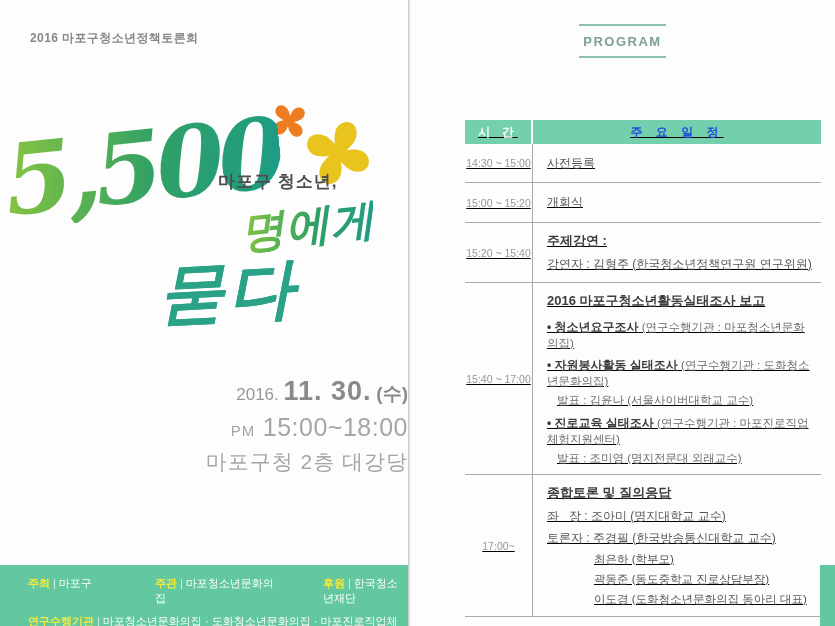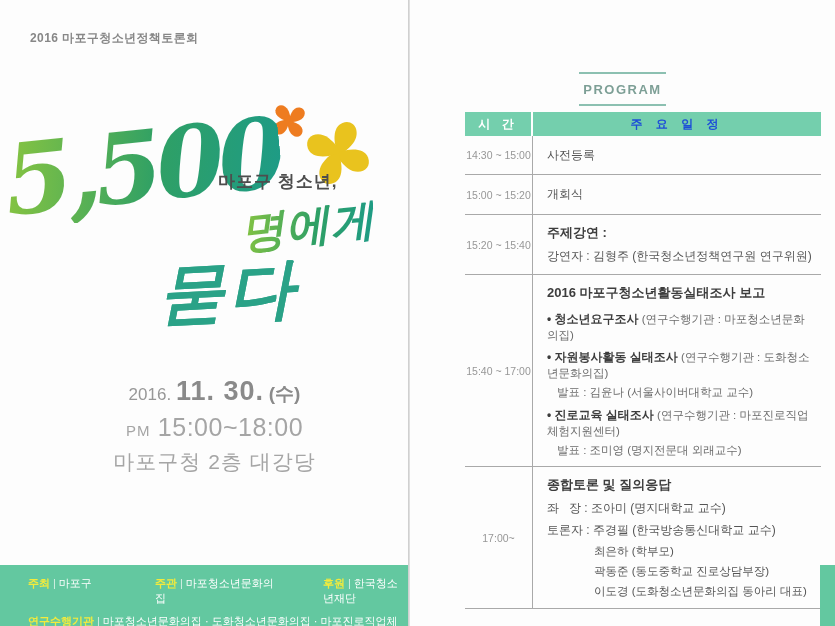--- a/index.html
+++ b/index.html
@@ -36,21 +36,21 @@
   .headline-number { position:absolute; left:4px; top:118px; font-size:98px; line-height:1;
                      letter-spacing:-6px; transform:rotate(-6deg); }
   .headline-suffix { position:absolute; left:240px; top:204px; font-size:44px; line-height:1;
                      transform:rotate(-6deg); letter-spacing:1px; }
   .headline-prefix { position:absolute; left:218px; top:170px; font-size:17px; font-weight:bold;
                      color:#4d4d4d; letter-spacing:1px; }
   .headline-verb { position:absolute; left:158px; top:258px; font-size:66px; line-height:1;
                    transform:rotate(-3deg); letter-spacing:4px;
                    font-family:"DejaVu Serif", serif; font-style:italic; font-weight:bold; color:#2aa287; }
 
-  .date-block { position:absolute; left:0; top:376px; width:408px; text-align:center; color:#979797;padding-left:21px; }
+  .date-block { position:absolute; left:0; top:376px; width:408px; text-align:right; color:#979797;padding-left:21px; }
   .date-line1 { font-size:17px; }
   .date-line1 .day { font-size:27px; font-weight:bold; color:#8a8a8a; letter-spacing:1px; }
   .date-line1 .weekday { font-size:19px; font-weight:bold; color:#8a8a8a; }
   .date-line2 { margin-top:6px; font-size:25px; color:#a5a5a5; letter-spacing:.5px; }
   .date-line2 .pm { font-size:15px; letter-spacing:1px; }
   .date-line3 { margin-top:6px; font-size:21px; color:#a5a5a5; letter-spacing:1px; }
 
   
   .footer { position:absolute; bottom:0; height:61px; background:#63c8a0; color:#ffffff; }
   .footer-left  { left:0; width:408px; font-size:11px; padding:11px 0 0 28px; }
@@ -60,23 +60,23 @@
   .credit-label { color:#f3eb3c; font-weight:bold; }
   .credit-sep { color:#d8f2e6; padding:0 3px; }
   .credit-row2 { margin-top:8px; }
   .contact-l1 { letter-spacing:-.2px; }
   .contact-l2 { margin-top:5px; }
 
   
   .program-header { position:absolute; left:0; top:24px; width:425px; text-align:center; }
   .program-header .inner { display:inline-block; border-top:2px solid #8cc0b1; border-bottom:2px solid #8cc0b1;
                            padding:8px 4px 7px; min-width:78px; color:#7d9f96; font-size:13px;
-                           font-weight:bold; letter-spacing:1.5px;margin-top:48px; }
-
-  .schedule-table { position:absolute; left:55px; top:112px; width:356px; }
+                           font-weight:bold; letter-spacing:1.5px; }
+
+  .schedule-table { position:absolute; left:55px; top:120px; width:356px;text-decoration:underline; }
   .t-head { display:flex; height:24px; }
   .t-head .h-time  { flex:0 0 68px; background:#74cfad; border-right:2px solid #ffffff;
                      color:#ffffff; font-size:12px; font-weight:bold; letter-spacing:4px;
                      display:flex; align-items:center; justify-content:center; }
   .t-head .h-agenda{ flex:1; background:#74cfad; color:#1d4ed8; font-size:12px; font-weight:bold;
                      letter-spacing:5px; display:flex; align-items:center; justify-content:center; }
   .t-row { display:flex; border-bottom:1px solid #a9a9a9; }
   .t-row:nth-child(1){ min-height:39px; }
   .t-row:nth-child(2){ min-height:40px; }
   .t-row:nth-child(3){ min-height:55px; }

